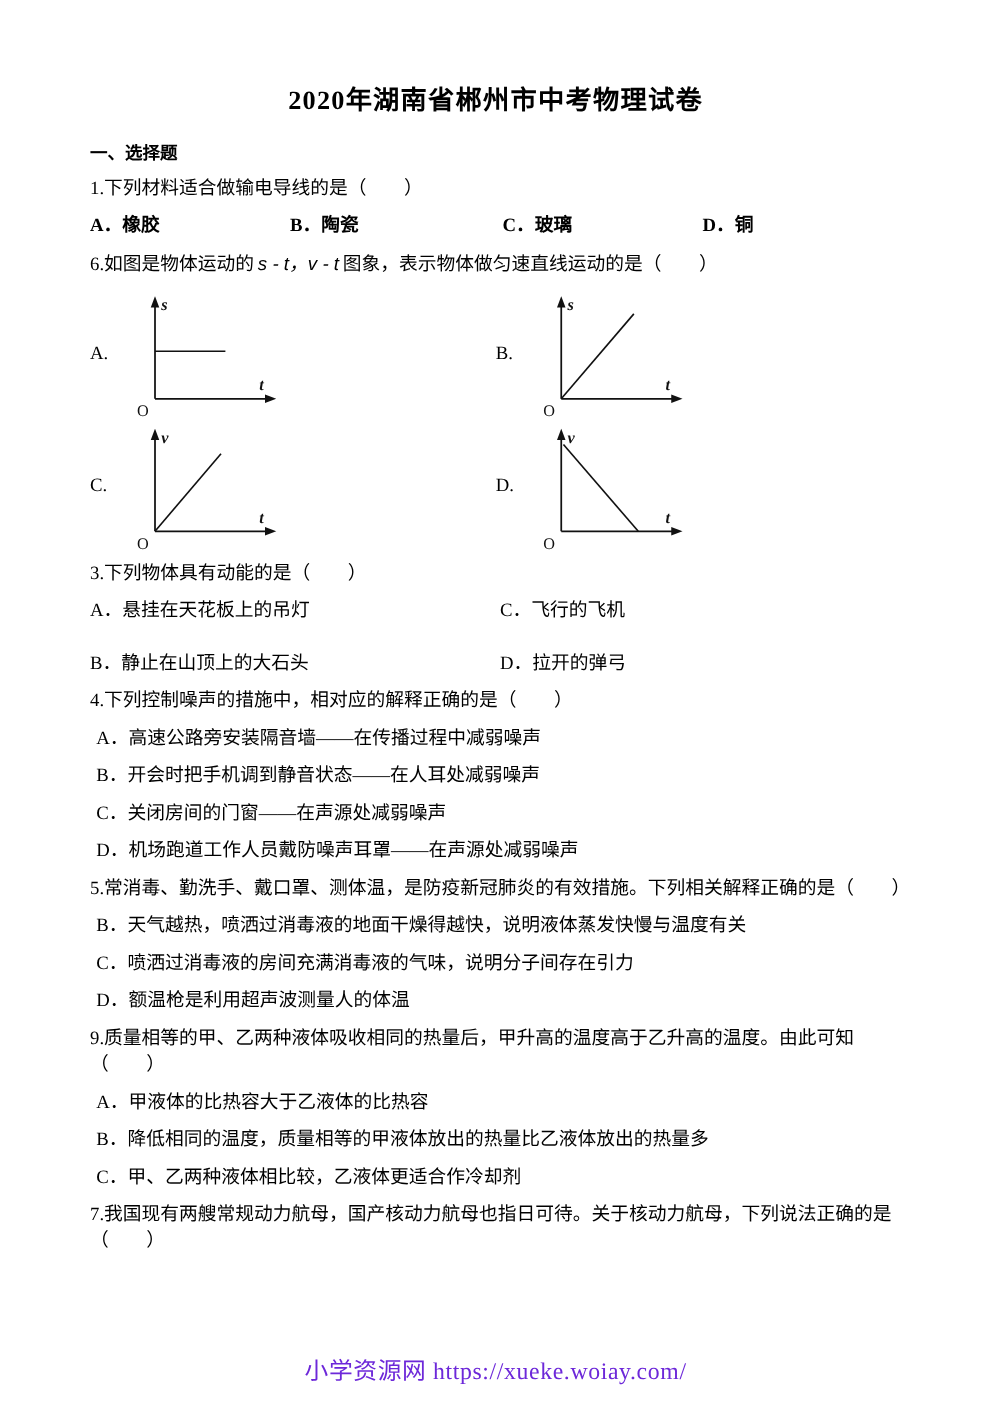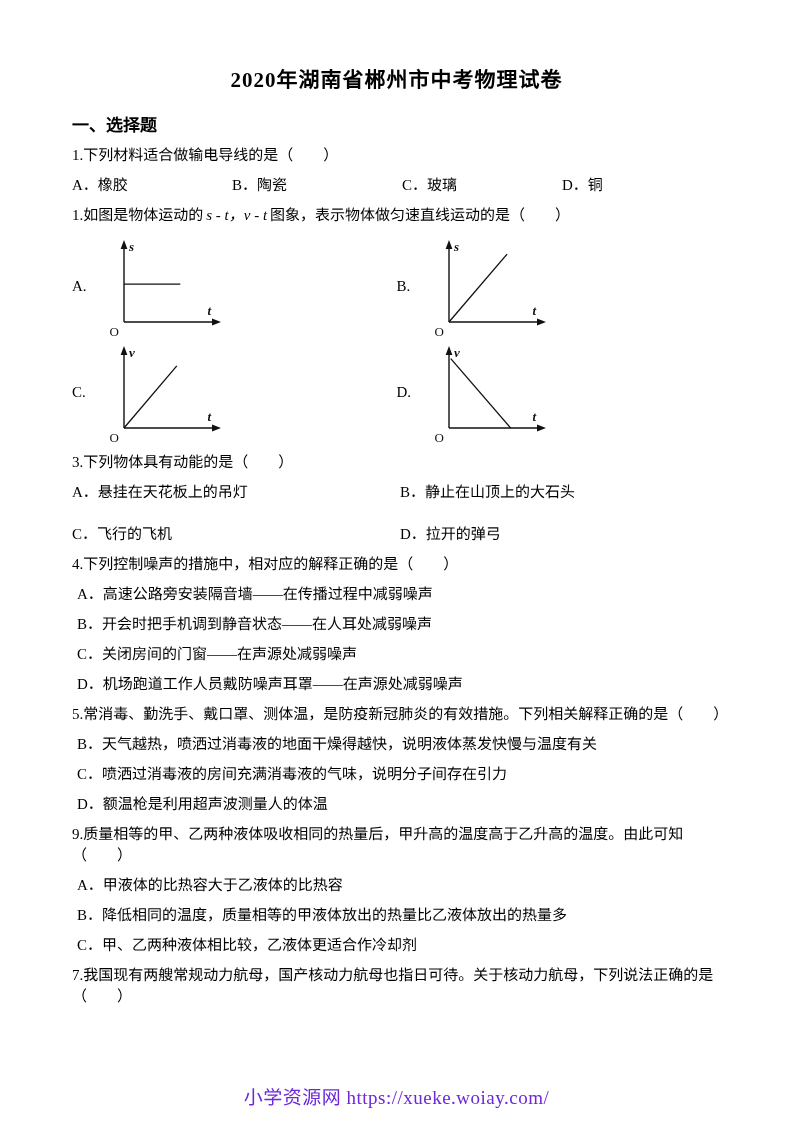--- a/index.html
+++ b/index.html
@@ -3,25 +3,25 @@
 <meta charset="utf-8">
 <style>
   * { box-sizing: border-box; }
   html, body { margin: 0; padding: 0; background: #ffffff; }
   .page {
     width: 793px; height: 1122px; margin: 13px auto; background: #ffffff;
     color: #000; font-family: "Liberation Serif", "DejaVu Serif", serif;
     padding: 50px 72px 0 72px; position: relative; overflow: hidden;
   }
   .title { font-size: 21px; font-weight: 700; text-align: center; margin: 0 0 18px 0; letter-spacing: 1px; }
-  .section { font-size: 17px; font-weight: 700; margin: 0 0 2px 0; }
+  .section { font-size: 14px; font-weight: 700; margin: 0 0 2px 0; }
   .stem { font-size: 15px; line-height: 1.4; margin: 9px 0; }
-  .math { font-family: Liberation Serif, serif; font-style: italic; margin: 0 3px; }
+  .math { font-family: Liberation Sans, sans-serif; font-style: italic; margin: 0 3px; }
   .opt-row { display: grid; margin: 9px 0; font-size: 15px; line-height: 1.4; }
-  .cols-4 { grid-template-columns: 160px 170px 160px 1fr; }
+  .cols-4 { grid-template-columns: 160px 170px 160px 1fr; font-weight: bold; }
   .cols-2 { grid-template-columns: 328px 1fr; row-gap: 21px; }
   .opt-line { font-size: 15px; line-height: 1.4; margin: 9px 0; padding-left: 5px; }
   .graphs { display: grid; grid-template-columns: 1fr 1fr; row-gap: 4px; margin: 4px 0 6px 0; }
   .graph-cell { display: flex; align-items: center; gap: 6px; }
   .glabel { font-size: 15px; flex: 0 0 26px; }
   .gplot svg { display: block; }
   .ax  { font-family: "Liberation Serif", serif; font-style: italic; font-weight: 700; font-size: 13px; fill: #111; }
   .org { font-family: "Liberation Serif", serif; font-size: 13px; fill: #111; }
   .footer {
     position: absolute; left: 0; right: 0; bottom: 26px; text-align: center;
@@ -40,21 +40,21 @@
     <p class="stem">1.下列材料适合做输电导线的是（　　）</p>
     <div class="opt-row cols-4">
       <span class="opt">A．橡胶</span>
       <span class="opt">B．陶瓷</span>
       <span class="opt">C．玻璃</span>
       <span class="opt">D．铜</span>
     </div>
   </section>
 
   <section>
-    <p class="stem"><span>1.如图是物体运动的</span><em class="math">s - t，v - t</em><span>图象，表示物体做匀速直线运动的是（　　）</span></p>
+    <p class="stem"><span>6.如图是物体运动的</span><em class="math">s - t，v - t</em><span>图象，表示物体做匀速直线运动的是（　　）</span></p>
     <div class="graphs">
       <div class="graph-cell">
         <span class="glabel">A.</span>
         <div class="gplot">
             <svg viewBox="0 0 124 102" width="124" height="102">
               <line x1="20" y1="87" x2="20" y2="13" stroke="#111" stroke-width="1.4"></line>
               <polygon points="20,5 16.6,14 23.4,14" fill="#111"></polygon>
               <line x1="20" y1="87" x2="109" y2="87" stroke="#111" stroke-width="1.4"></line>
               <polygon points="117,87 108,83.6 108,90.4" fill="#111"></polygon>
               <text x="25" y="16" class="ax">s</text>
@@ -109,22 +109,22 @@
             </svg>
           </div>
       </div>
     </div>
   </section>
 
   <section>
     <p class="stem">3.下列物体具有动能的是（　　）</p>
     <div class="opt-row cols-2">
       <span class="opt">A．悬挂在天花板上的吊灯</span>
+      <span class="opt">C．飞行的飞机</span>
       <span class="opt">B．静止在山顶上的大石头</span>
-      <span class="opt">C．飞行的飞机</span>
       <span class="opt">D．拉开的弹弓</span>
     </div>
   </section>
 
   <section>
     <p class="stem">4.下列控制噪声的措施中，相对应的解释正确的是（　　）</p>
     <div>
       <p class="opt-line">A．高速公路旁安装隔音墙——在传播过程中减弱噪声</p>
       <p class="opt-line">B．开会时把手机调到静音状态——在人耳处减弱噪声</p>
       <p class="opt-line">C．关闭房间的门窗——在声源处减弱噪声</p>

